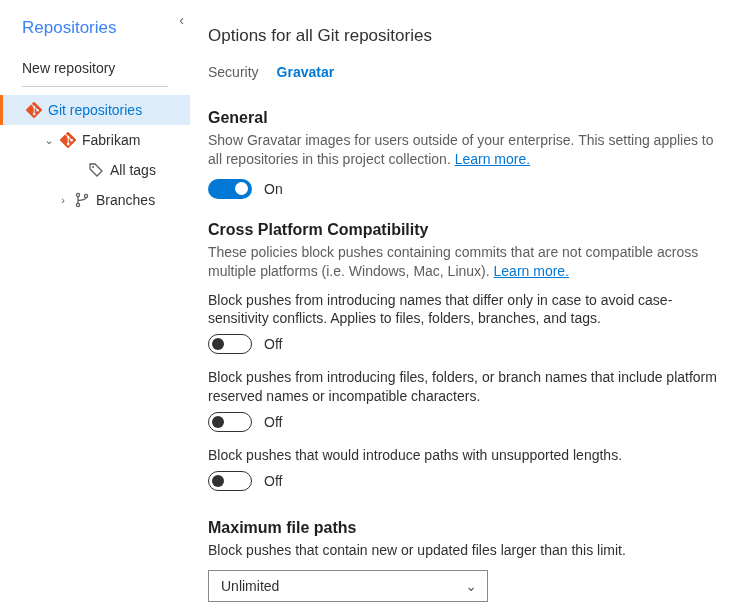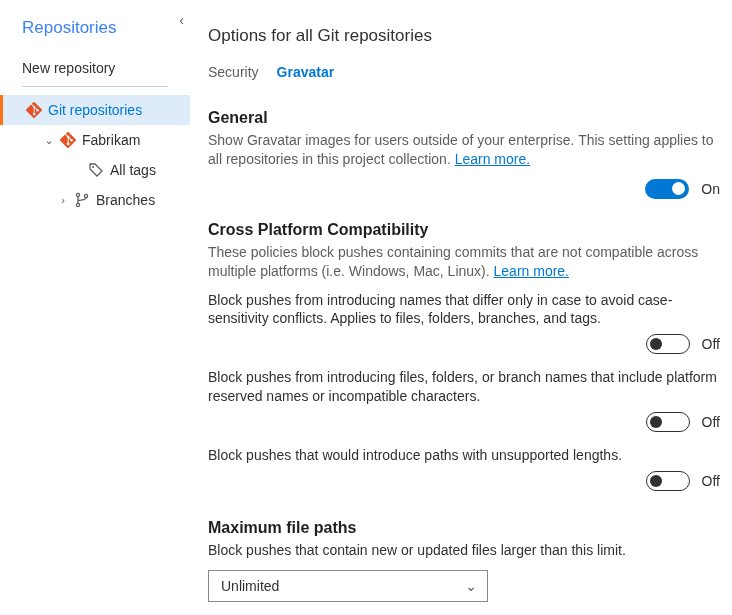--- a/index.html
+++ b/index.html
@@ -108,21 +108,20 @@
     .learn-more {
       color: #0078d4;
       text-decoration: underline;
       cursor: pointer;
     }
     .toggle-row {
       display: flex;
       align-items: center;
       gap: 12px;
       margin-bottom: 22px;
-      justify-content: flex-end;
     }
     .toggle-row .state-label { color:#323130; }
     .toggle {
       width: 44px; height: 20px;
       border-radius: 10px;
       position: relative;
       cursor: pointer;
       flex-shrink:0;
     }
     .toggle.on { background:#0078d4; }

